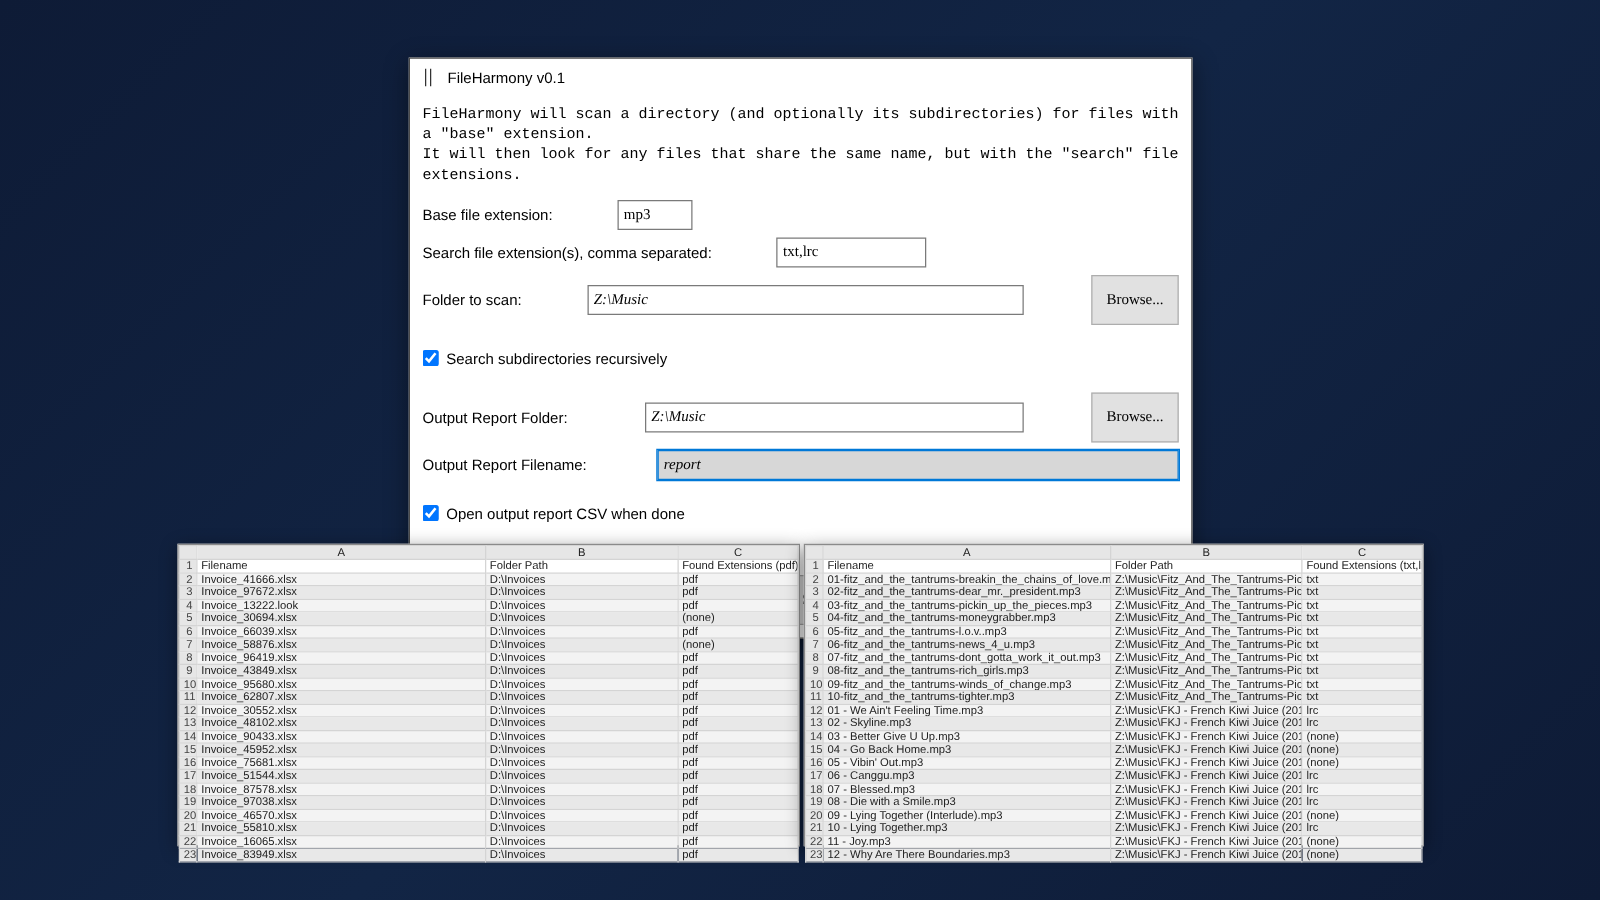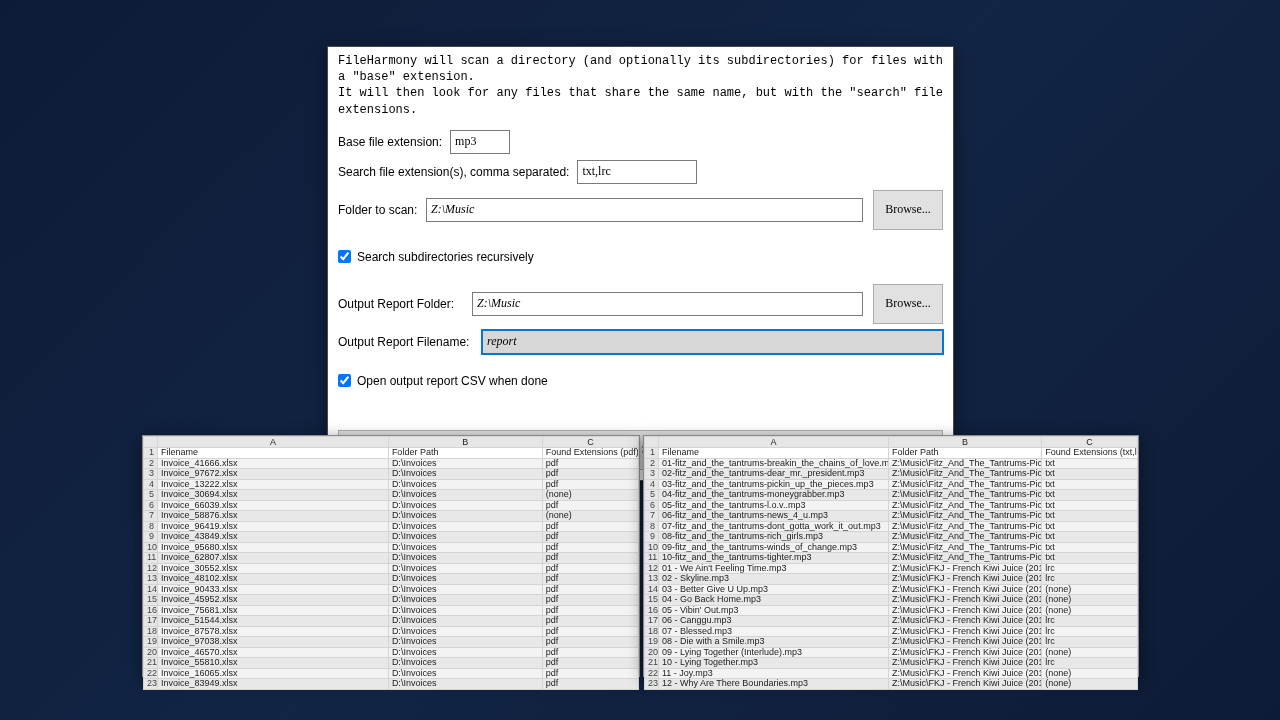--- a/index.html
+++ b/index.html
@@ -10,21 +10,21 @@
     border:1px solid #4a4a4a;box-shadow:0 4px 18px rgba(0,0,0,.45);}
   .titlebar{height:30px;display:flex;align-items:center;padding:0 2px 0 8px;}
   .titlebar .icon{width:16px;height:16px;margin-right:6px;position:relative;}
   .titlebar .icon::before,.titlebar .icon::after{content:"";position:absolute;background:#333;}
   .titlebar .icon::before{left:4px;top:1px;width:1px;height:14px;}
   .titlebar .icon::after{left:8px;top:1px;width:1px;height:14px;}
   .titlebar .t{flex:1;font-size:12px;}
   .winbtn{width:45px;height:30px;display:flex;align-items:center;justify-content:center;font-family:"Segoe MDL2 Assets","Segoe UI Symbol";font-size:10px;}
   .body{padding:6px 10px 10px 10px;}
   .desc{font-size:12px;line-height:1.35;margin-bottom:12px;font-family:Liberation Mono, monospace;}
-  .row{display:flex;align-items:center;margin:6px 0;}
+  .row{display:flex;align-items:center;margin:6px 0;gap:44px;}
   .row label{font-size:12px;margin-right:8px;white-space:nowrap;}
   input[type=text]{font:12px "Segoe UI";padding:2px 4px;border:1px solid #7a7a7a;background:#fff;height:18px;}
   input[type=text].wide{flex:1;font-style:italic;}
   input[type=text].focused{background:#d7d7d7;border:1px solid #0078d7;outline:1px solid #0078d7;}
   .browse{margin-left:10px;width:70px;height:40px;font:12px "Segoe UI";background:#e1e1e1;border:1px solid #adadad;}
   .chk{display:flex;align-items:flex-start;margin:20px 0;}
   .chk input{margin:0 6px 0 0;}
   .start{width:100%;height:40px;margin-top:22px;font:12px "Segoe UI";background:#e1e1e1;border:1px solid #adadad;}
   
   .sheet{position:absolute;top:435px;height:240px;background:#fff;border:1px solid #8a8a8a;
@@ -39,20 +39,27 @@
   .sheet tbody tr:nth-child(even) td:not(.rownum){background:#f3f3f3;}
   .sheet tbody tr:first-child td:not(.rownum){background:#fff;font-weight:400;}
   .colA{width:48%;}
   .colB{width:32%;}
   .colC{width:20%;}
 </style>
 </head>
 <body>
 
 <div class="win">
+  <div class="titlebar">
+    <span class="icon"></span>
+    <span class="t">FileHarmony v0.1</span>
+    <div class="winbtn"></div>
+    <div class="winbtn"></div>
+    <div class="winbtn close"></div>
+  </div>
   <div class="body">
     <div class="desc">
       <span>FileHarmony will scan a directory (and optionally its subdirectories) for files with a "base" extension.</span><br>
       <span>It will then look for any files that share the same name, but with the "search" file extensions.</span>
     </div>
 
     <div class="row">
       <label>Base file extension:</label>
       <input type="text" style="width: 50px;" value="mp3">
     </div>
@@ -123,21 +130,21 @@
           <td>pdf</td>
         </tr>
         <tr>
           <td class="rownum">3</td>
           <td>Invoice_97672.xlsx</td>
           <td>D:\Invoices</td>
           <td>pdf</td>
         </tr>
         <tr>
           <td class="rownum">4</td>
-          <td>Invoice_13222.xlsx</td>
+          <td>Invoice_13222.look</td>
           <td>D:\Invoices</td>
           <td>pdf</td>
         </tr>
         <tr>
           <td class="rownum">5</td>
           <td>Invoice_30694.xlsx</td>
           <td>D:\Invoices</td>
           <td>(none)</td>
         </tr>
         <tr>

